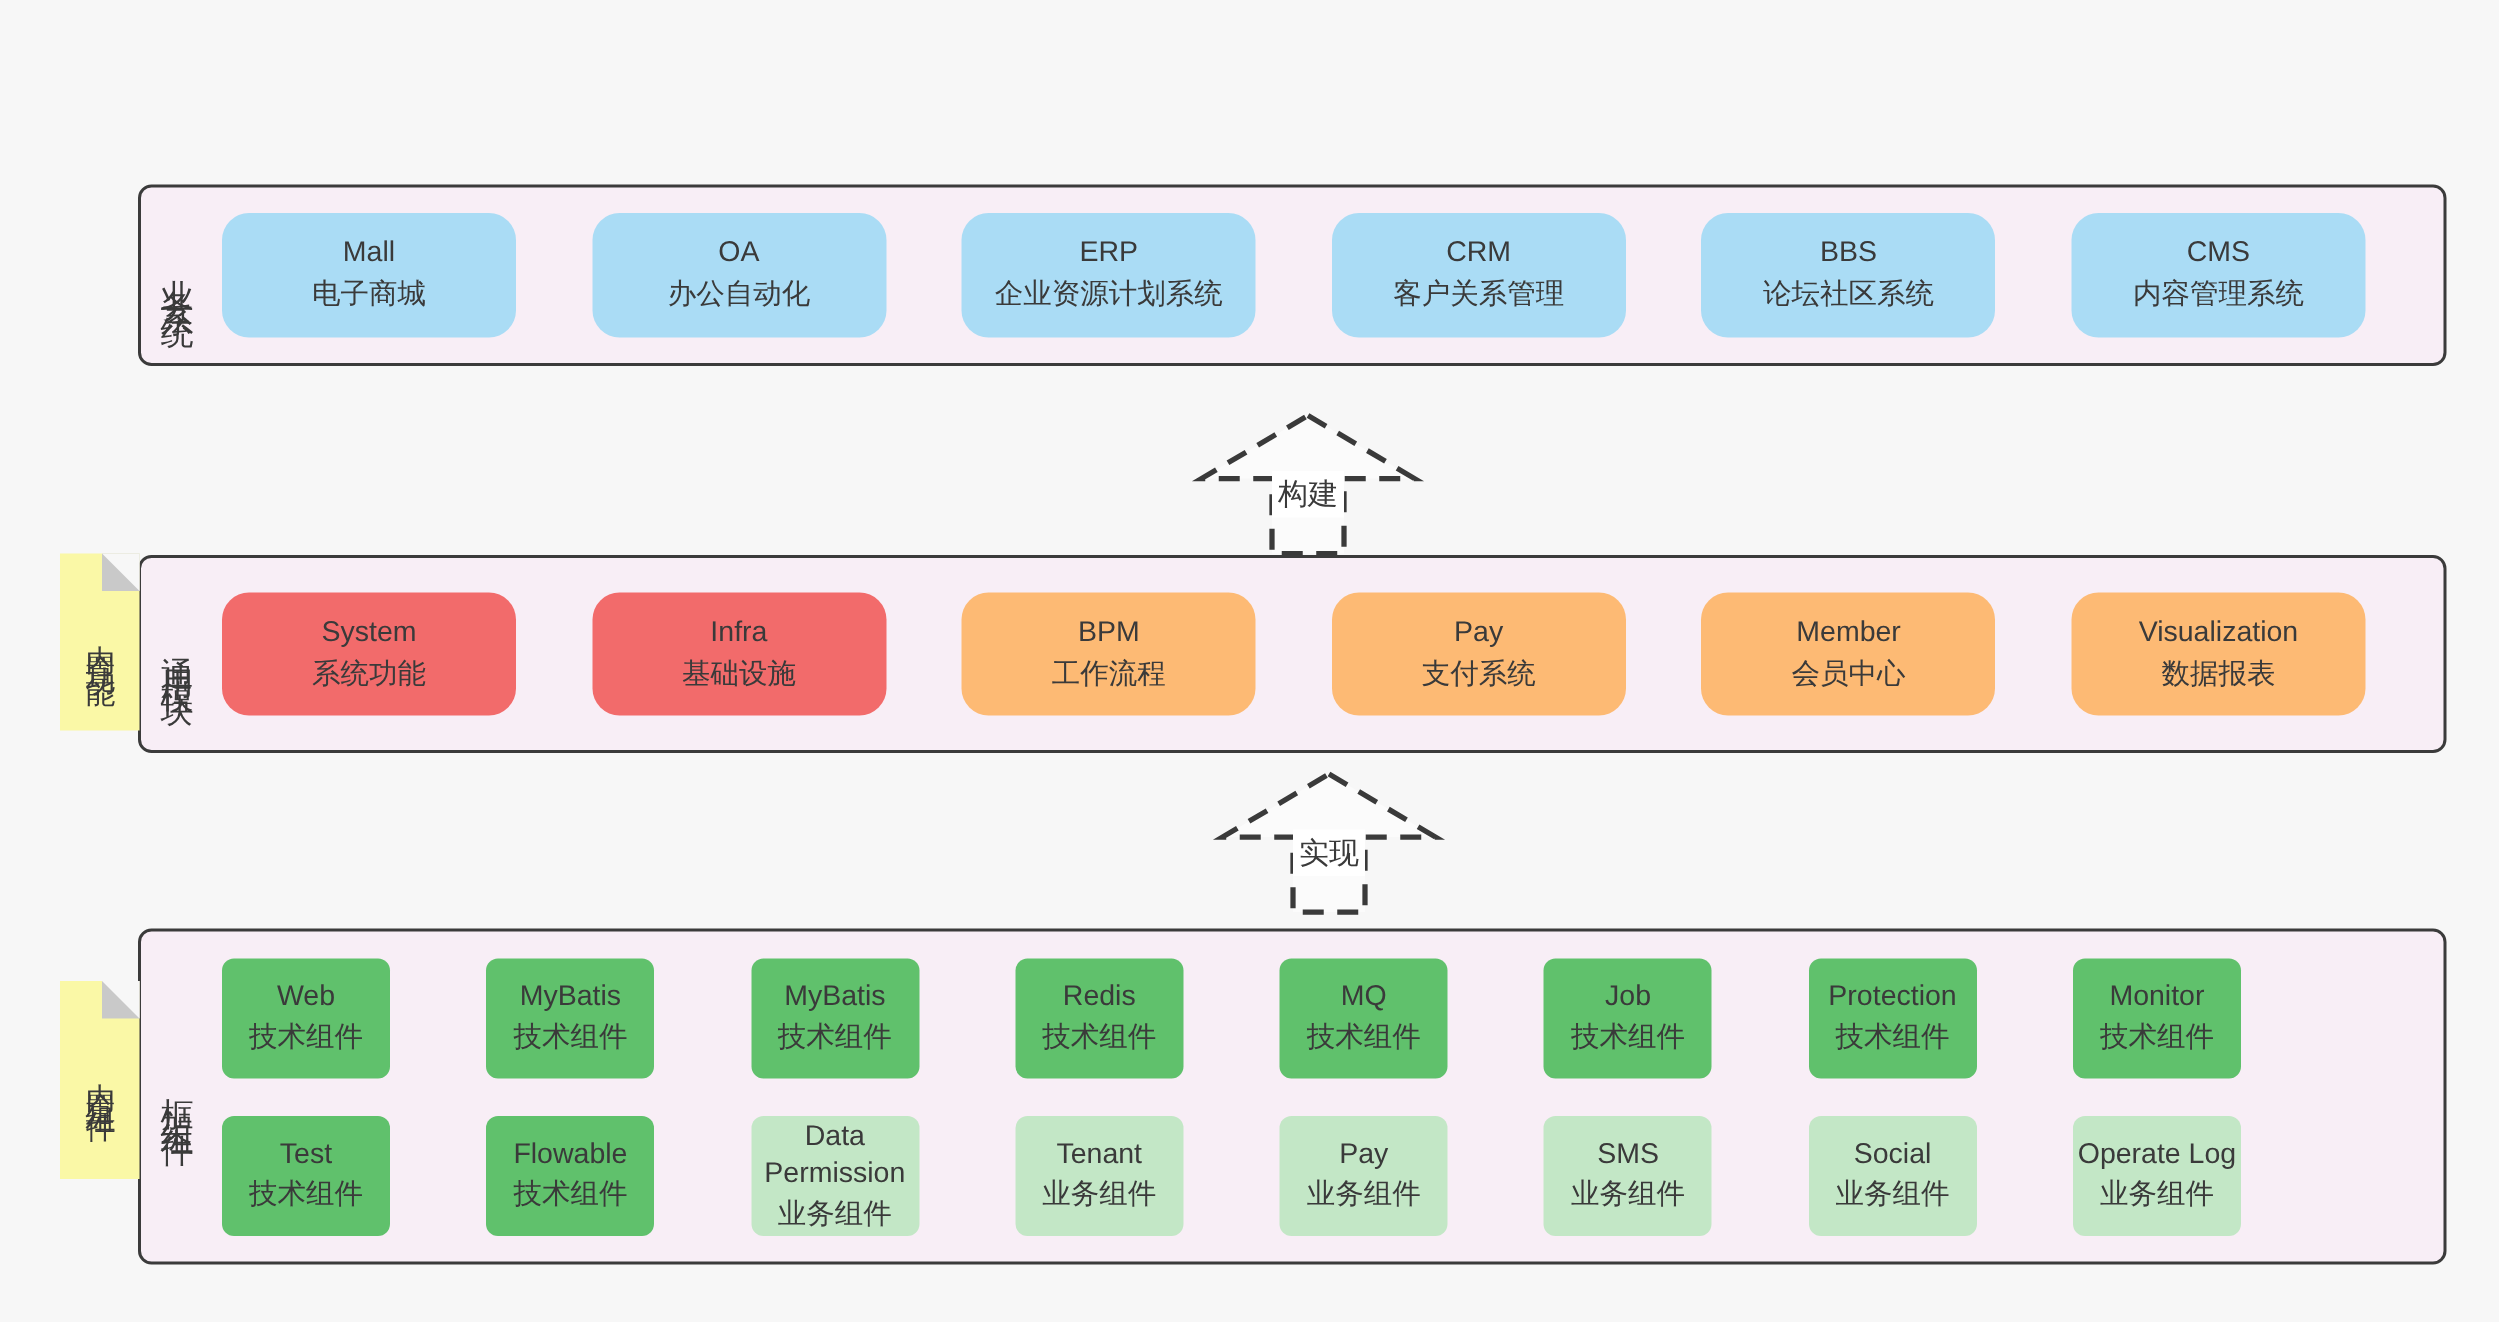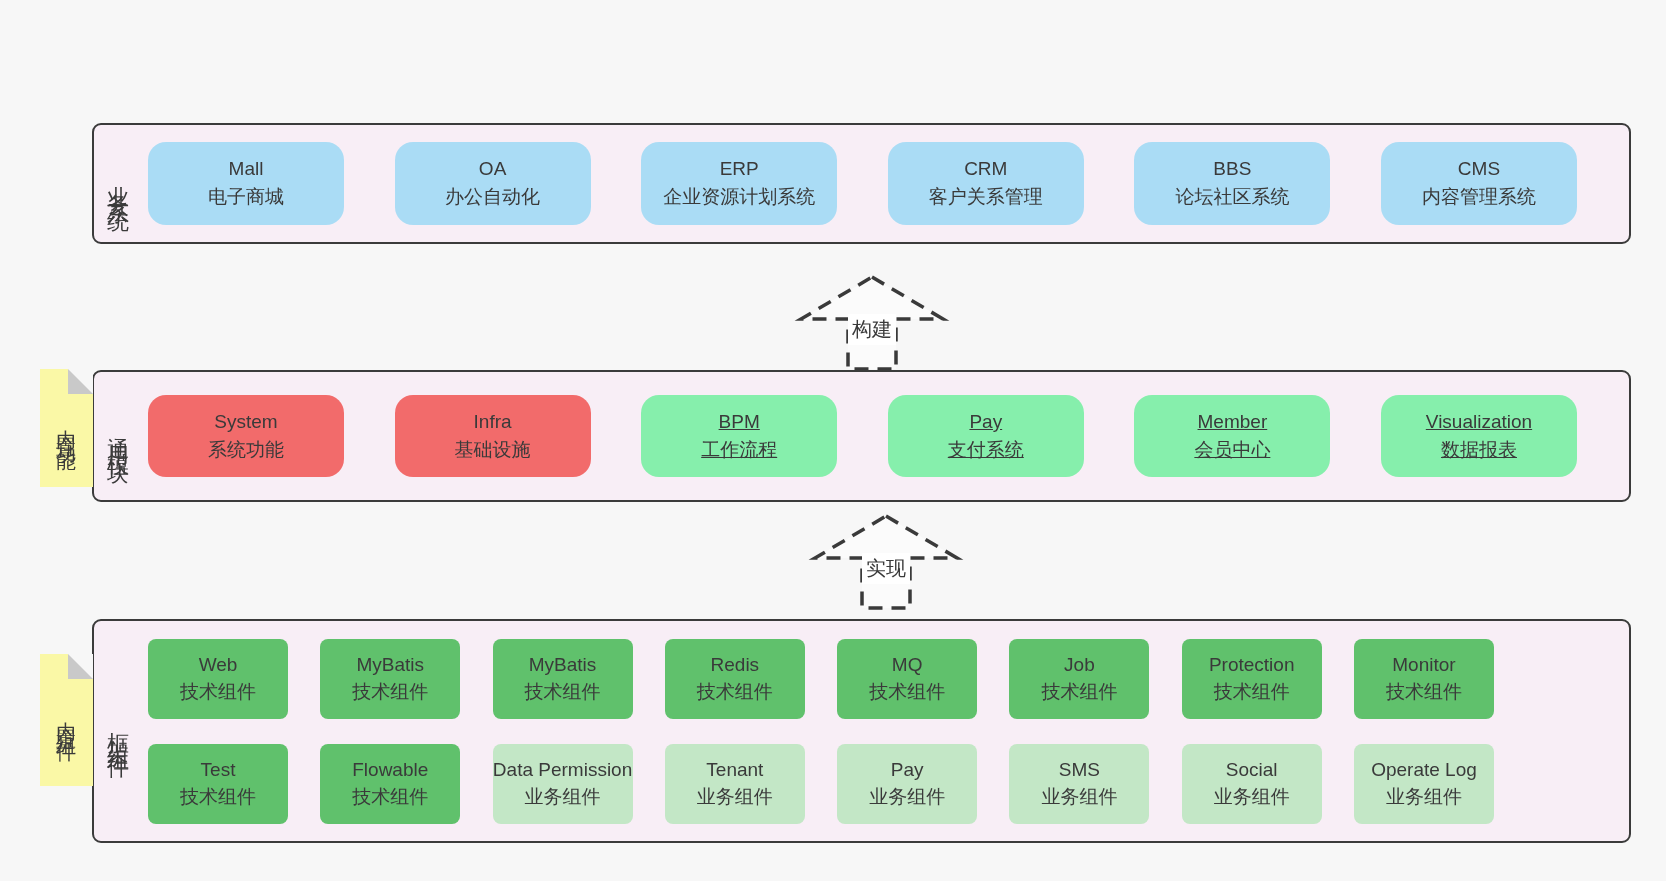--- a/index.html
+++ b/index.html
@@ -66,26 +66,26 @@
     flex-direction: column;
     align-items: center;
     justify-content: center;
     text-align: center;
     font-size: 19px;
     line-height: 1.4;
     gap: 1px;
   }
   .cards-wide .card { width: 196px; height: 83px; border-radius: 18px; }
   #panel-modules .card { height: 82px; }
-  .cards-small .card { width: 140px; height: 80px; line-height: 1.35; }
+  .cards-small .card { width: 112px; height: 80px; line-height: 1.35; }
   .card .en, .card .cn { display: block; }
 
   .c-blue       { background: #aadcf5; }
   .c-red        { background: #f26b6b; }
-  .c-pink       { background: #86efac; text-decoration: underline; }
+  .c-pink       { background: #fdba74; }
   .c-green      { background: #60c16c; }
   .c-lightgreen { background: #c3e7c6; }
 
   
   .sticky {
     position: absolute;
     left: 40px;
     width: 53px;
     background: #faf8a6;
     display: flex;

